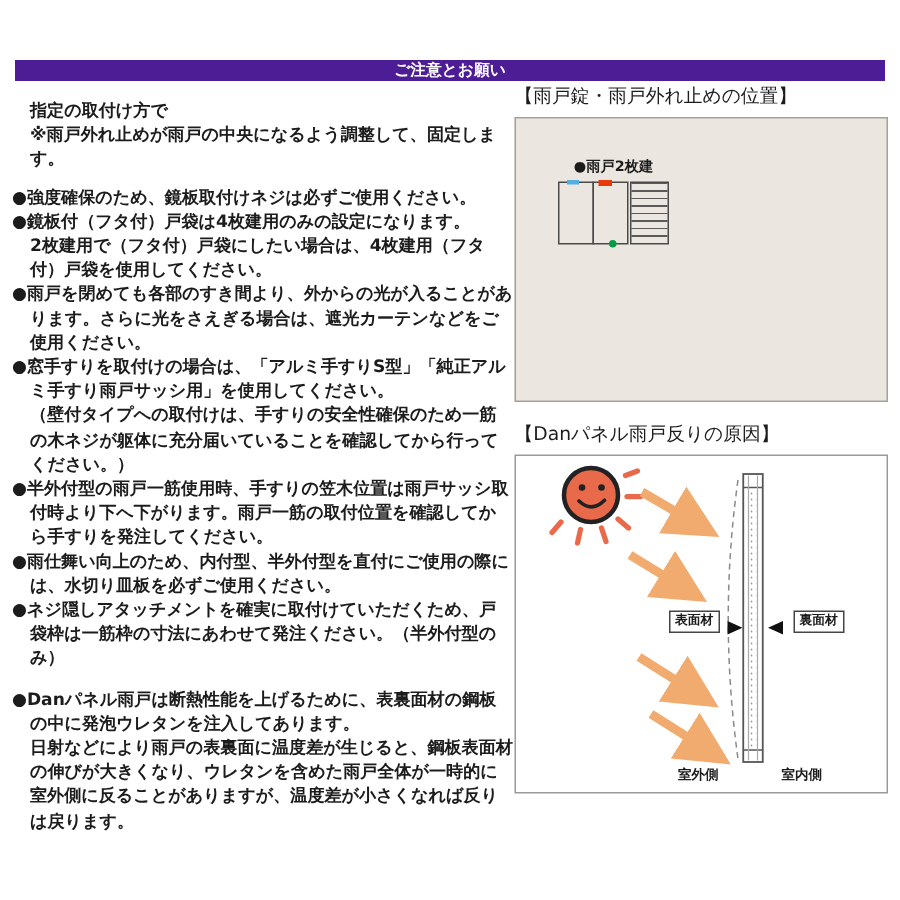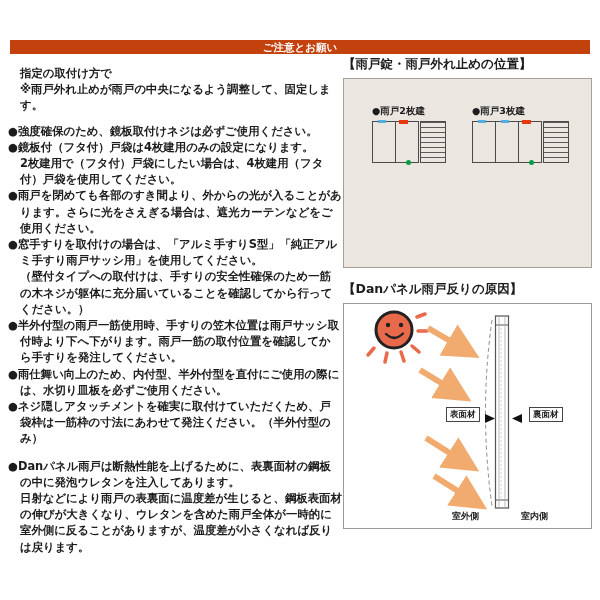--- a/index.html
+++ b/index.html
@@ -10,23 +10,23 @@
             color:#fff;font-size:10.5px;line-height:14px;font-weight:bold;text-align:center;}
   
   .left{position:absolute;left:8px;top:56px;width:334px;}
   .note{margin:0;padding-left:12px;text-indent:-12px;font-size:11.4px;font-weight:bold;
         line-height:16.2px;white-space:pre-line;letter-spacing:0;}
   .note.nob{text-indent:0;}
   .gap{margin-top:9px;}
   .biggap{margin-top:11px;}
   
   .right{position:absolute;left:343px;top:56px;width:249px;}
-  .rtitle{font-size:12.5px;font-weight:bold;line-height:16px;margin:0;}
+  .rtitle{font-size:12.5px;font-weight:normal;line-height:16px;margin:0;}
   .box1{margin-top:6px;height:190px;border:1px solid #a5a19a;box-sizing:border-box;
-        padding:26px 6px 0 28px;}
+        padding:26px 6px 0 28px;text-align:center;}
   .dia-row1{display:flex;gap:26px;}
   .dia-row2{display:flex;margin-top:22px;align-items:flex-start;}
   .diagram-label{font-size:9.5px;font-weight:bold;margin-bottom:3px;}
   .diagram-graphic{display:flex;}
   .shutter{display:flex;}
   .panel{width:22px;height:40px;border:1px solid #4a4a4a;margin-left:-1px;position:relative;}
   .panel:first-child{margin-left:0;}
   .tick{position:absolute;top:-2px;height:3px;width:8px;}
   .tick.red{height:4px;width:9px;}
   .gdot{position:absolute;bottom:-3px;width:5px;height:5px;border-radius:50%;}
@@ -42,21 +42,21 @@
   .box2 svg{position:absolute;left:0;top:0;}
   .mat-label{position:absolute;border:1px solid #444;background:#fff;font-size:8.5px;
              font-weight:bold;padding:1px 3px;line-height:11px;}
   .side-label{position:absolute;font-size:9px;font-weight:bold;text-align:right;}
 </style>
 </head>
 <body>
 
 <div class="page">
 
-  <div class="titlebar" style="background: #c2410c;">
+  <div class="titlebar" style="background: #4c1d95;">
     <span>ご注意とお願い</span>
   </div>
 
   <div class="left">
     <p class="note nob gap"><span>指定の取付け方で</span></p>
     <p class="note nob"><span>※雨戸外れ止めが雨戸の中央になるよう調整して、固定します。</span></p>
     <p class="note gap"><span>●</span><span>強度確保のため、鏡板取付けネジは必ずご使用ください。</span></p>
     <p class="note"><span>●</span><span>鏡板付（フタ付）戸袋は4枚建用のみの設定になります。
 2枚建用で（フタ付）戸袋にしたい場合は、4枚建用（フタ付）戸袋を使用してください。</span></p>
     <p class="note"><span>●</span><span>雨戸を閉めても各部のすき間より、外からの光が入ることがあります。さらに光をさえぎる場合は、遮光カーテンなどをご使用ください。</span></p>
@@ -72,38 +72,20 @@
 
   <div class="right">
 
     <p class="rtitle">【雨戸錠・雨戸外れ止めの位置】</p>
     <div class="box1" style="background: rgb(235, 231, 224);">
       <div class="dia-row1" id="dia-row1">
           <div>
             <div class="diagram-label">●雨戸2枚建</div>
             <div class="diagram-graphic">
               <div class="shutter">
-                <div class="panel">
-                  <span class="tick" style="left: 5px; background: rgb(84, 174, 224);"></span>
-                </div>
-                <div class="panel">
-                  <span class="tick red" style="left: 3px; background: rgb(232, 56, 13);"></span>
-                  <span class="gdot" style="left: 10px; background: rgb(0, 158, 68);"></span>
-                </div>
-              </div>
-              <div class="hatch"></div>
-            </div>
-          </div>
-          <div>
-            <div class="diagram-label">●雨戸3枚建</div>
-            <div class="diagram-graphic">
-              <div class="shutter">
-                <div class="panel">
-                  <span class="tick" style="left: 5px; background: rgb(84, 174, 224);"></span>
-                </div>
                 <div class="panel">
                   <span class="tick" style="left: 5px; background: rgb(84, 174, 224);"></span>
                 </div>
                 <div class="panel">
                   <span class="tick red" style="left: 3px; background: rgb(232, 56, 13);"></span>
                   <span class="gdot" style="left: 10px; background: rgb(0, 158, 68);"></span>
                 </div>
               </div>
               <div class="hatch"></div>
             </div>

